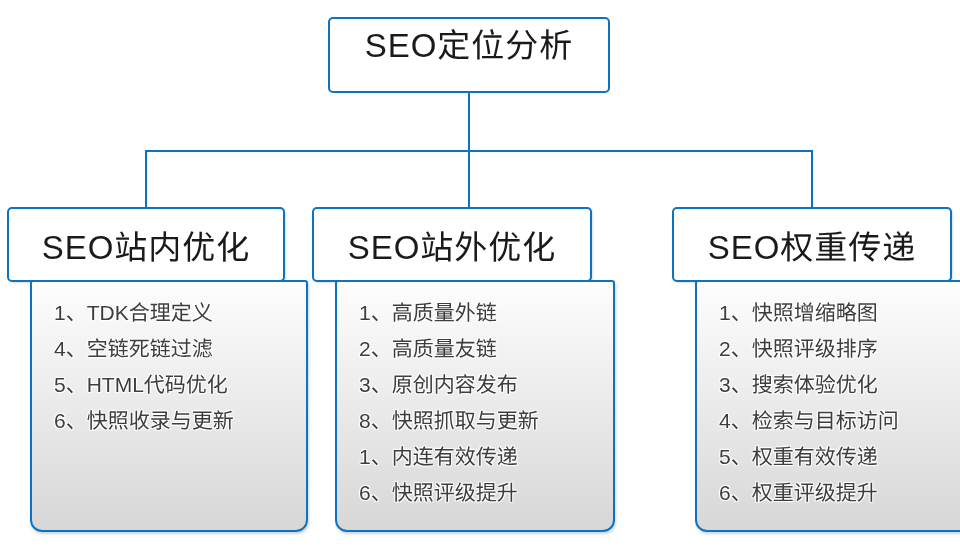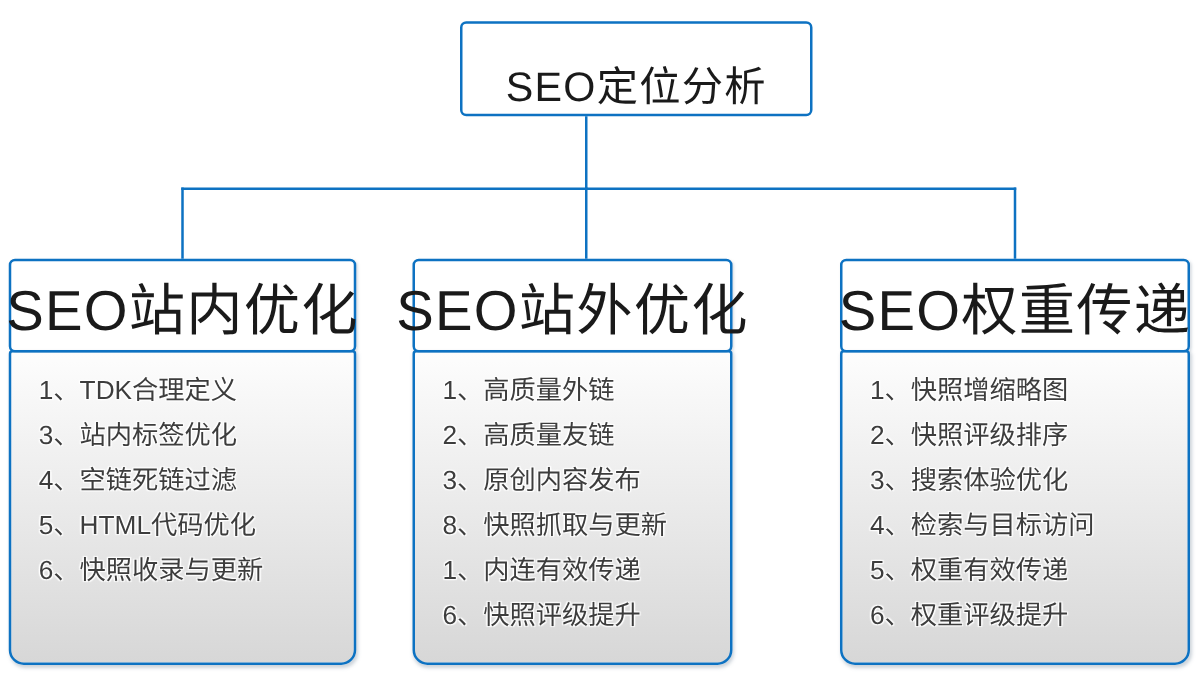--- a/index.html
+++ b/index.html
@@ -12,49 +12,50 @@
 
   
   .line{position:absolute;background:var(--line,#0d72c2)}
 
   
   .node{
     position:absolute;box-sizing:border-box;
     background:#ffffff;
     border:2px solid var(--line,#0d72c2);
     border-radius:5px;
-    display:flex;align-items:flex-end;justify-content:center;
+    display:flex;align-items:flex-start;justify-content:center;
     color:var(--header-text,#1a1a1a);
-    font-size:33px;letter-spacing:1px;white-space:nowrap;margin-left:40px;
+    font-size:33px;letter-spacing:1px;white-space:nowrap;
   }
   .node-root{left:328px;top:17px;width:282px;height:76px}
 
   .column{position:absolute;top:207px}
   .col-header{
     position:relative;box-sizing:border-box;width:100%;height:75px;
     background:#ffffff;border:2px solid var(--line,#0d72c2);border-radius:5px;
     display:flex;align-items:center;justify-content:center;
-    color:var(--header-text,#1a1a1a);font-size:45px;letter-spacing:1px;white-space:nowrap;
+    color:var(--header-text,#1a1a1a);font-size:33px;letter-spacing:1px;white-space:nowrap;
     box-shadow:1px 1px 2px rgba(110,130,150,.25);
   }
   .col-list{
     position:relative;box-sizing:border-box;width:100%;height:252px;margin-top:-2px;
     border:2px solid var(--line,#0d72c2);
     border-radius:3px 3px 12px 12px;
     background:linear-gradient(180deg,var(--list-bg-top,#fdfdfd) 0%,var(--list-bg-bottom,#d7d7d7) 100%);
     padding:13px 6px 0 22px;
     box-shadow:1px 2px 3px rgba(110,130,150,.35);
+    margin-left:23px;
   }
   .list-item{
     font-size:21px;line-height:36px;white-space:nowrap;
     color:var(--item-text,#3d3d3d);
     text-shadow:1px 1px 1px #ffffff,-1px -1px 1px #ffffff,1px -1px 1px #ffffff,-1px 1px 1px #ffffff;
   }
   .col-1{left:7px;width:278px}
-  .col-2{left:330px;width:256px}
+  .col-2{left:312px;width:280px}
   .col-3{left:672px;width:280px}
 </style>
 </head>
 <body>
 
 <div class="canvas">
 
   <div class="node node-root">
     <span>SEO定位分析</span>
   </div>
@@ -64,21 +65,20 @@
   <div class="line" style="left:145px;top:150px;width:2px;height:57px"></div>
   <div class="line" style="left:468px;top:150px;width:2px;height:57px"></div>
   <div class="line" style="left:811px;top:150px;width:2px;height:57px"></div>
 
   <div class="column col-1">
     <div class="col-header">
       <span>SEO站内优化</span>
     </div>
     <div class="col-list">
       <div class="list-item">1、TDK合理定义</div>
-      <div class="list-item">3、站内标签优化</div>
       <div class="list-item">4、空链死链过滤</div>
       <div class="list-item">5、HTML代码优化</div>
       <div class="list-item">6、快照收录与更新</div>
     </div>
   </div>
 
   <div class="column col-2">
     <div class="col-header">
       <span>SEO站外优化</span>
     </div>

